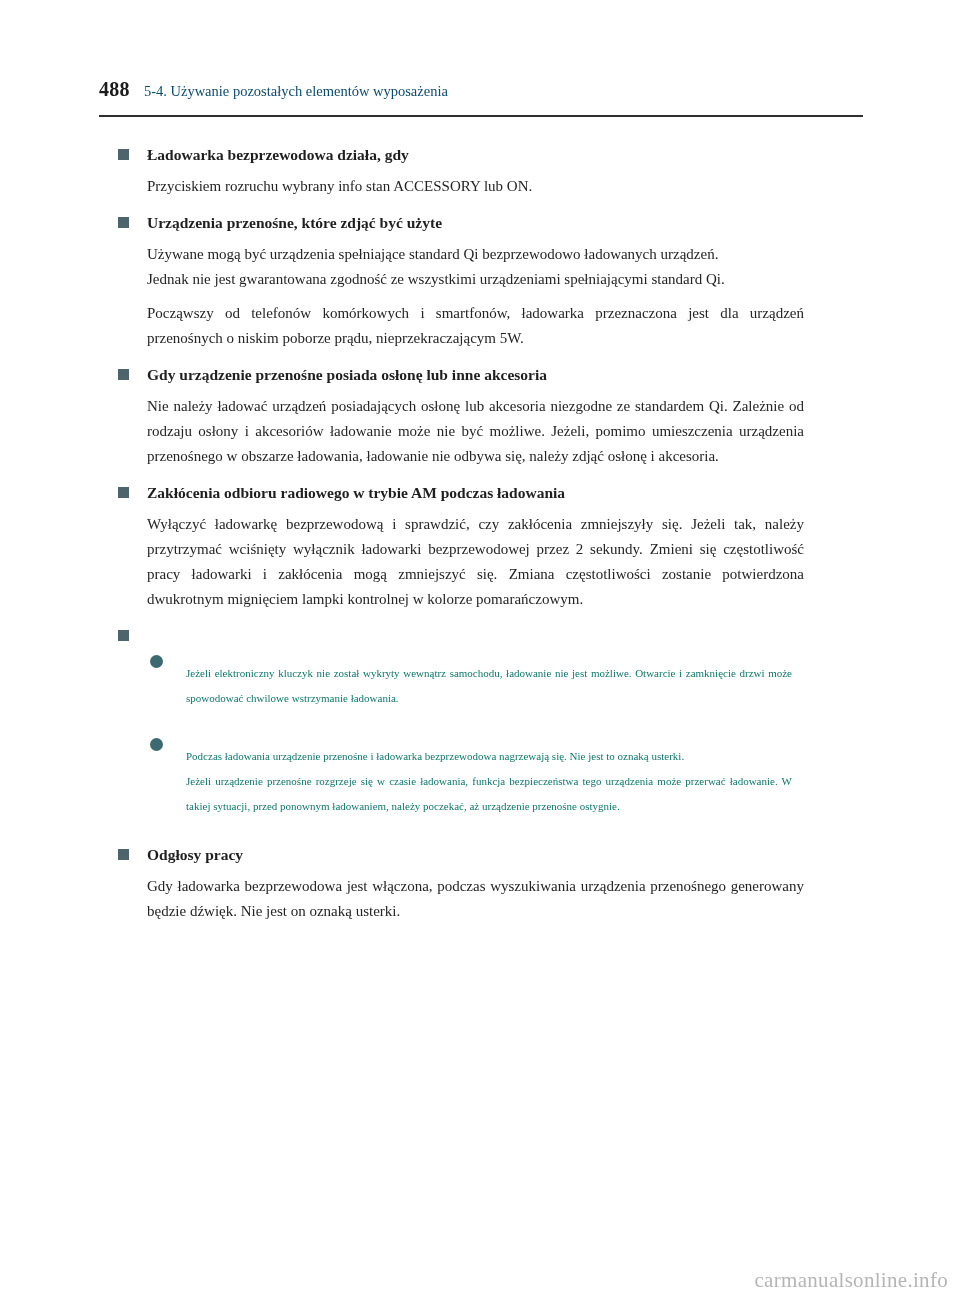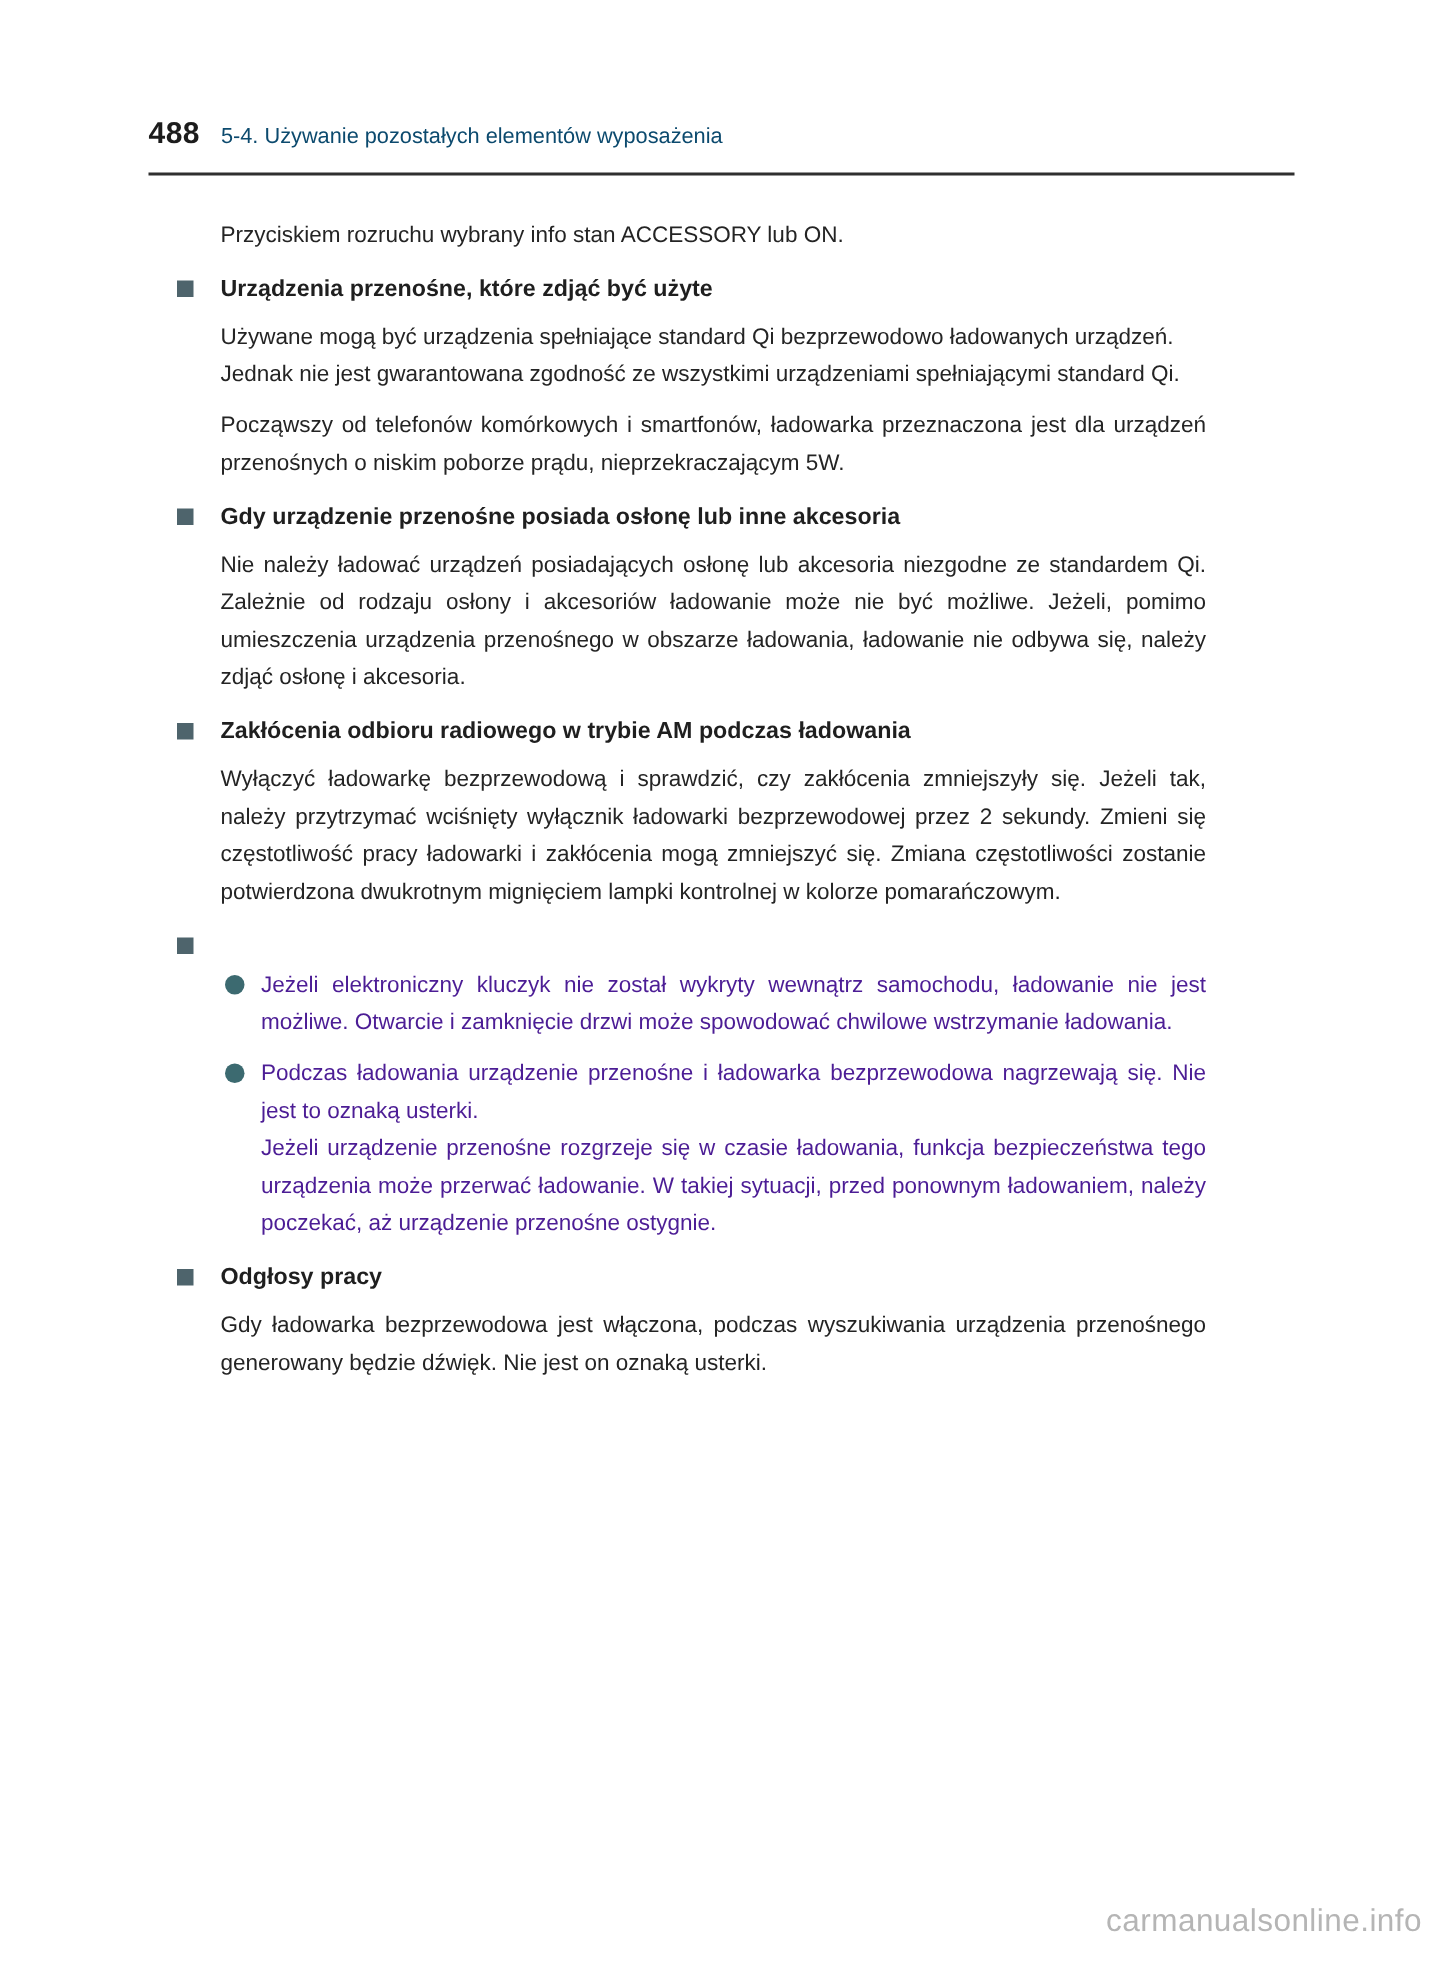--- a/index.html
+++ b/index.html
@@ -8,20 +8,21 @@
     width: 960px; height: 1313px;
     background: #ffffff;
     font-family: "Liberation Sans", "DejaVu Sans", sans-serif;
     color: #242424;
   }
   .page {
     position: relative;
     width: 960px; height: 1313px;
     background: #ffffff;
     overflow: hidden;
+    font-family: Liberation Serif, serif;
   }
   .page-header {
     position: absolute;
     top: 78px; left: 99px;
     display: flex;
     align-items: baseline;
   }
   .page-number {
     font-size: 20px;
     font-weight: 700;
@@ -75,27 +76,27 @@
     margin-bottom: 9px;
   }
   .dot {
     flex: none;
     width: 13px; height: 13px;
     border-radius: 50%;
     margin-top: 6px;
     background: var(--circle-marker-color, #3c6a70);
   }
   .bullet-text {
-    margin: 0;
+    margin: 12px;
     flex: 1;
-    font-size: 15px;
+    font-size: 11px;
     line-height: 25px;
     text-align: justify;
     white-space: pre-line;
-    color: #4c1d95;
+    color: #0f766e;
   }
   .watermark {
     position: absolute;
     right: 12px; bottom: 20px;
     font-size: 21px;
     letter-spacing: 0.3px;
     color: var(--watermark-color, #b5b5b5);
   }
 </style>
 </head>
@@ -106,20 +107,24 @@
   <header class="page-header">
     <span class="page-number">488</span>
     <span class="chapter-title">5-4. Używanie pozostałych elementów wyposażenia</span>
   </header>
 
   <div class="header-rule"></div>
 
   <main class="content">
 
     <section class="section">
+      <h2 class="section-title">
+        <span class="sq"></span>
+        <span class="title-text">Ładowarka bezprzewodowa działa, gdy</span>
+      </h2>
       <p class="para">Przyciskiem rozruchu wybrany info stan ACCESSORY lub ON.</p>
     </section>
 
     <section class="section">
       <h2 class="section-title">
         <span class="sq"></span>
         <span class="title-text">Urządzenia przenośne, które zdjąć być użyte</span>
       </h2>
       <p class="para">Używane mogą być urządzenia spełniające standard Qi bezprzewodowo ładowanych urządzeń.
 Jednak nie jest gwarantowana zgodność ze wszystkimi urządzeniami spełniającymi standard Qi.</p>

